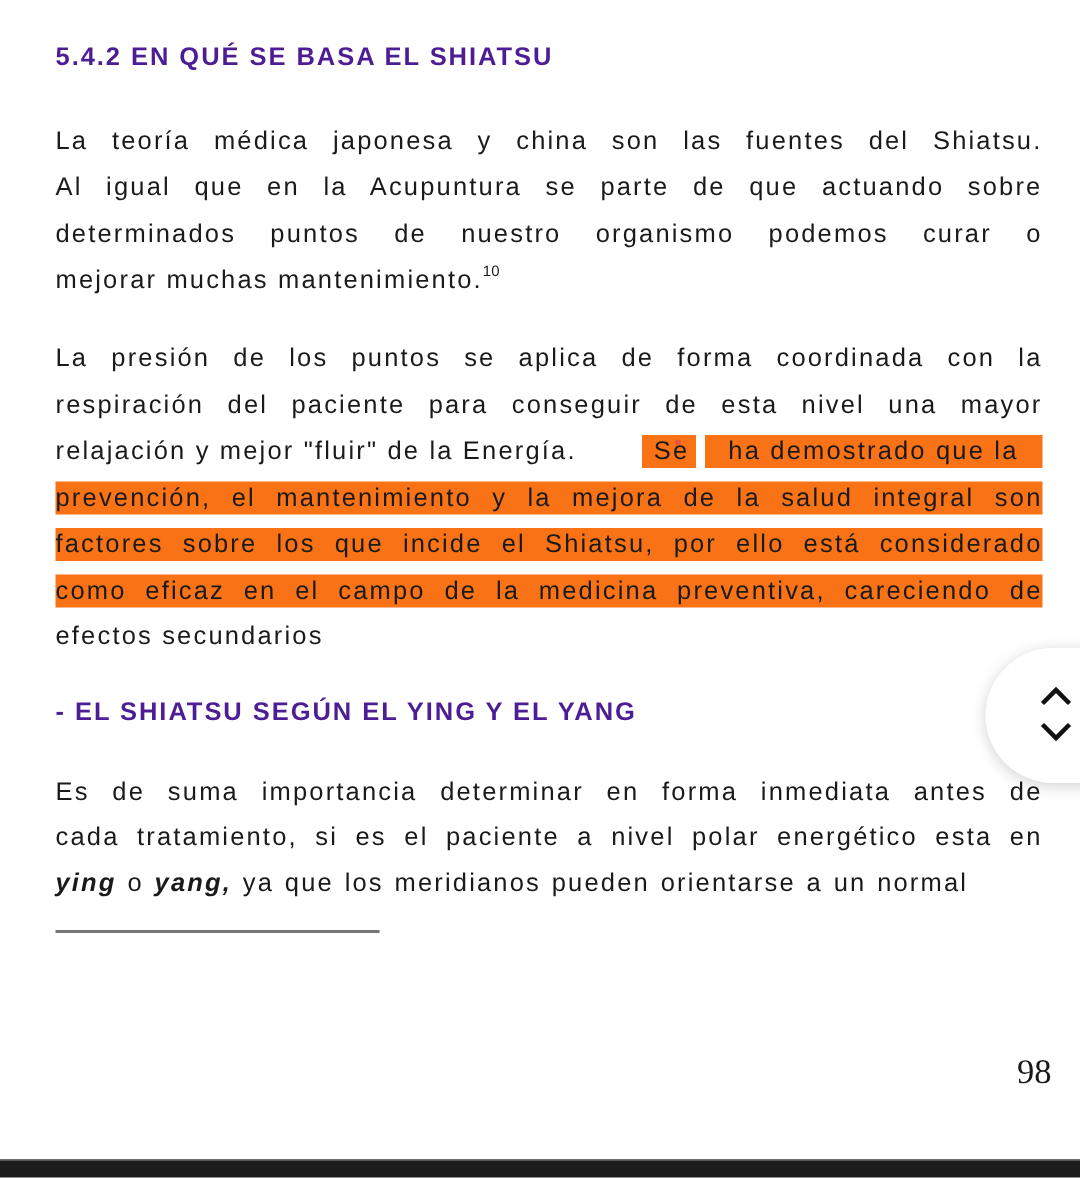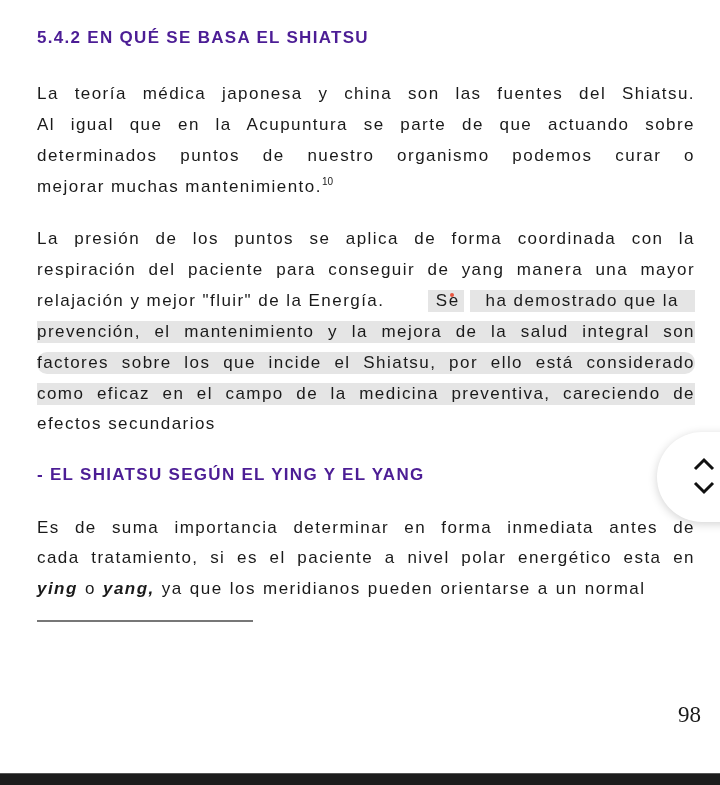--- a/index.html
+++ b/index.html
@@ -3,21 +3,21 @@
 <meta charset="utf-8">
 <style>
   html, body { margin:0; padding:0; }
   body { width:720px; height:785px; background:#ffffff; position:relative; overflow:hidden;
          font-family:"Liberation Sans", sans-serif; color:#1a1a1a; }
   .page { position:absolute; left:0; top:0; width:720px; height:773px; }
   .h { position:absolute; left:37px; font-weight:bold; font-size:17px; letter-spacing:1.3px; color:#4c1d95; }
   .line { position:absolute; left:37px; width:658px; font-size:17px; letter-spacing:1.45px;
           white-space:nowrap; height:22px; line-height:22px; }
   .just { text-align:justify; text-align-last:justify; }
-  .hl { background:#e5e5e5; }
+  .hl { background:#f97316; }
   sup { font-size:10px; vertical-align:top; position:relative; top:-5px; letter-spacing:0; }
   .fn-rule { position:absolute; left:37px; top:620px; width:216px; height:2px; background:#777; }
   .fn { position:absolute; left:37px; top:630px; font-size:14px; letter-spacing:1px; }
   .fn sup { font-size:8px; top:-3px; }
   .pnum { position:absolute; left:678px; top:702px; font-family:"Liberation Serif", serif; font-size:23px; }
   .nav { position:absolute; left:657px; top:432px; width:120px; height:90px; border-radius:60px;
          background:#fff; box-shadow:0 2px 10px rgba(0,0,0,0.18); }
   .nav svg { position:absolute; left:35px; }
   .bottom-bar { position:absolute; left:0; top:773px; width:720px; height:12px; background:#1c1c1c;
                 border-top:1px solid #555; }
@@ -33,30 +33,30 @@
 
   <div>
     <div class="line just" style="top:83px;">La teoría médica japonesa y china son las fuentes del Shiatsu.</div>
     <div class="line just" style="top:114px;">Al igual que en la Acupuntura se parte de que actuando sobre</div>
     <div class="line just" style="top:145px;">determinados puntos de nuestro organismo podemos curar o</div>
     <div class="line" style="top:176px;"><span>mejorar muchas mantenimiento.</span><sup>10</sup></div>
   </div>
 
   <div>
     <div class="line just" style="top:228px;">La presión de los puntos se aplica de forma coordinada con la</div>
-    <div class="line just" style="top:259px;">respiración del paciente para conseguir de yang manera una mayor</div>
+    <div class="line just" style="top:259px;">respiración del paciente para conseguir de esta nivel una mayor</div>
     <div class="line" style="top:290px; display:flex; justify-content:space-between;">
       <span>relajación y mejor "fluir" de la Energía.</span>
       <span style="display:flex; gap:6px;">
         <span class="hl" style="padding:0 4px 0 8px;"><span>Se</span><span class="cursor-dot"></span></span>
         <span class="hl" style="padding:0 16px;">ha demostrado que la</span>
       </span>
     </div>
     <div class="line just hl" style="top:321px;">prevención, el mantenimiento y la mejora de la salud integral son</div>
-    <div class="line just hl" style="top:352px;border-radius:10px;">factores sobre los que incide el Shiatsu, por ello está considerado</div>
+    <div class="line just hl" style="top:352px;">factores sobre los que incide el Shiatsu, por ello está considerado</div>
     <div class="line just hl" style="top:383px;">como eficaz en el campo de la medicina preventiva, careciendo de</div>
     <div class="line" style="top:413px;">efectos secundarios</div>
   </div>
 
   <div class="h" style="top:465px;">- EL SHIATSU SEGÚN EL YING Y EL YANG</div>
 
   <div>
     <div class="line just" style="top:517px;">Es de suma importancia determinar en forma inmediata antes de</div>
     <div class="line just" style="top:547px;">cada tratamiento, si es el paciente a nivel polar energético esta en</div>
     <div class="line" style="top:578px; word-spacing:1px;"><b><i>ying</i></b><span style="white-space:pre;"> o </span><b><i>yang,</i></b><span style="white-space:pre;"> ya que los meridianos pueden orientarse a un normal</span></div>

